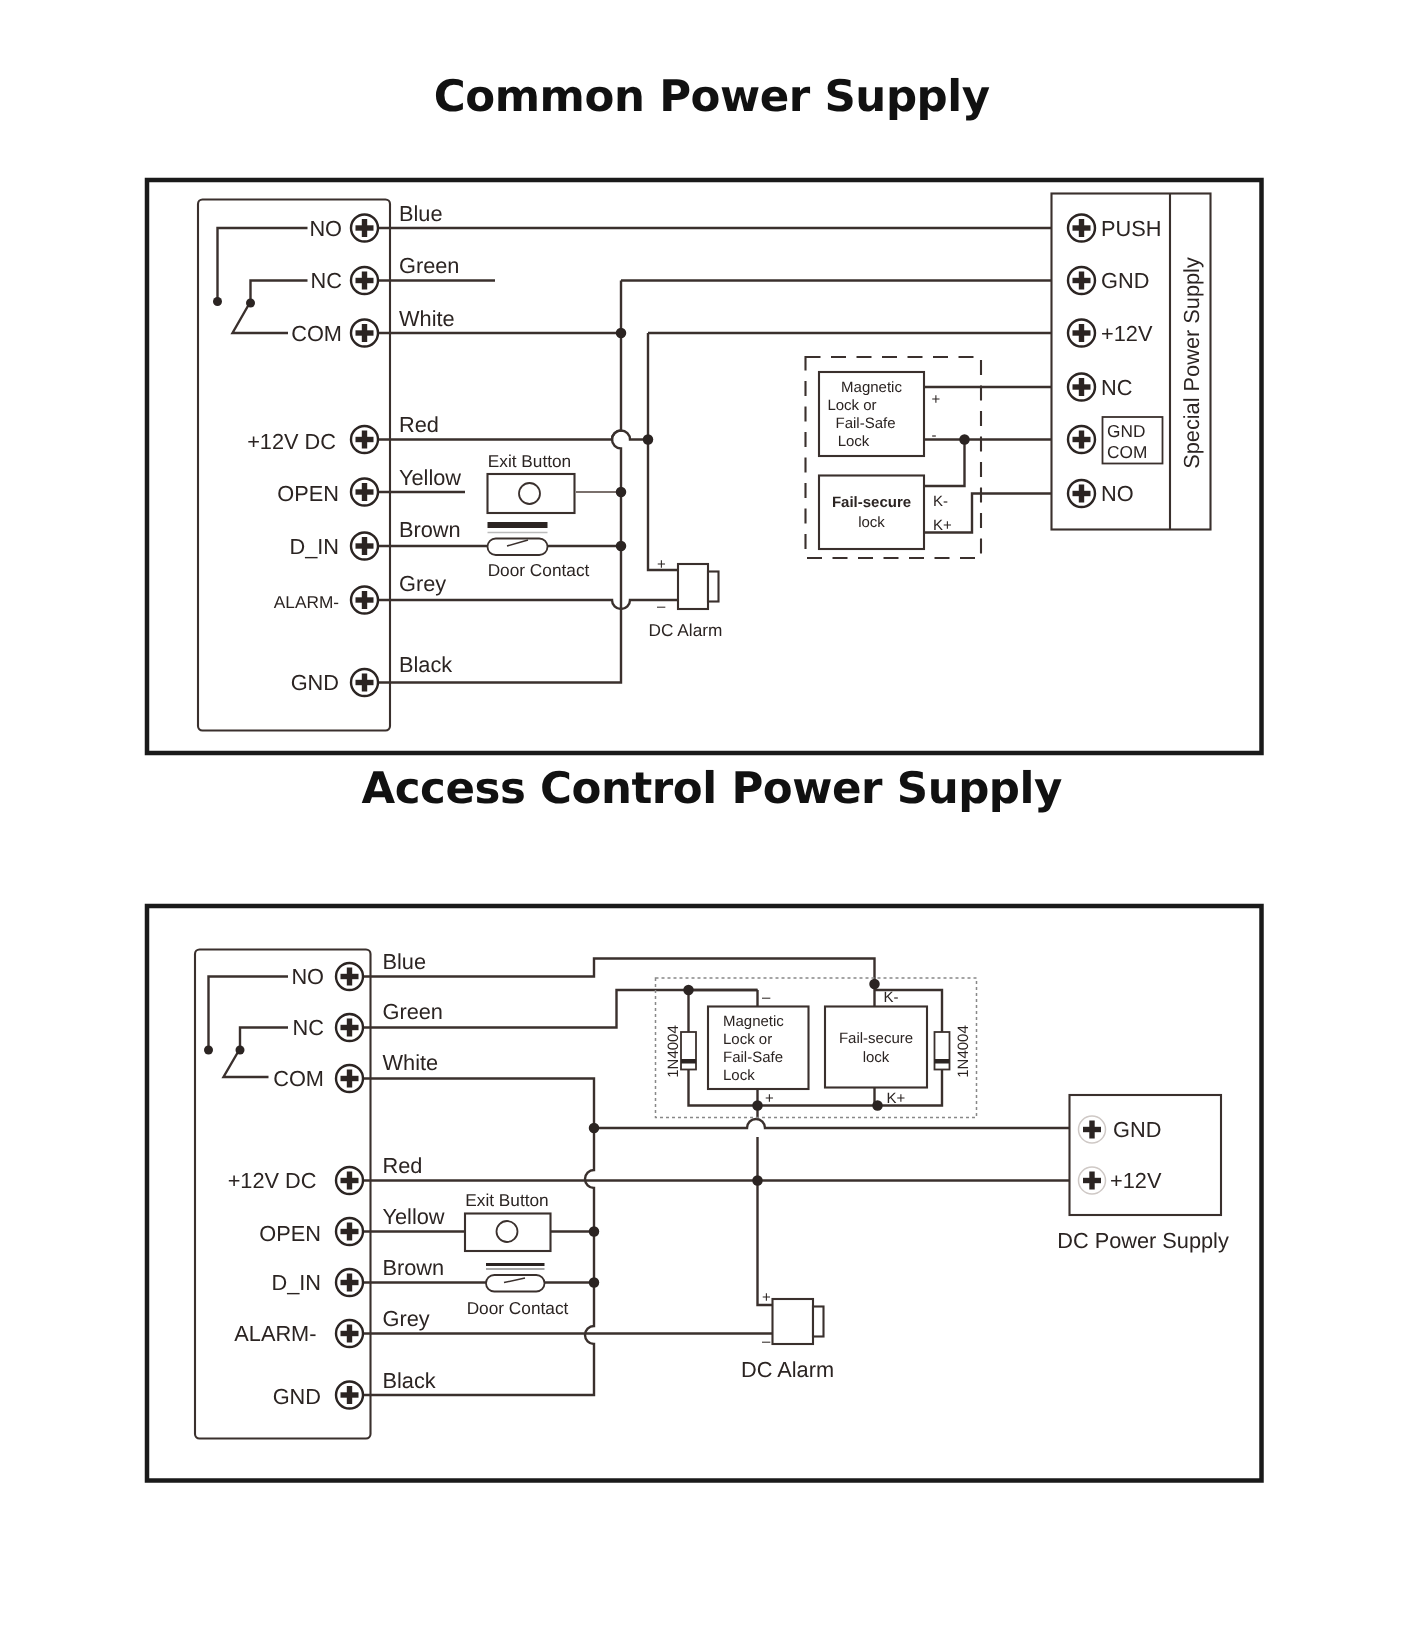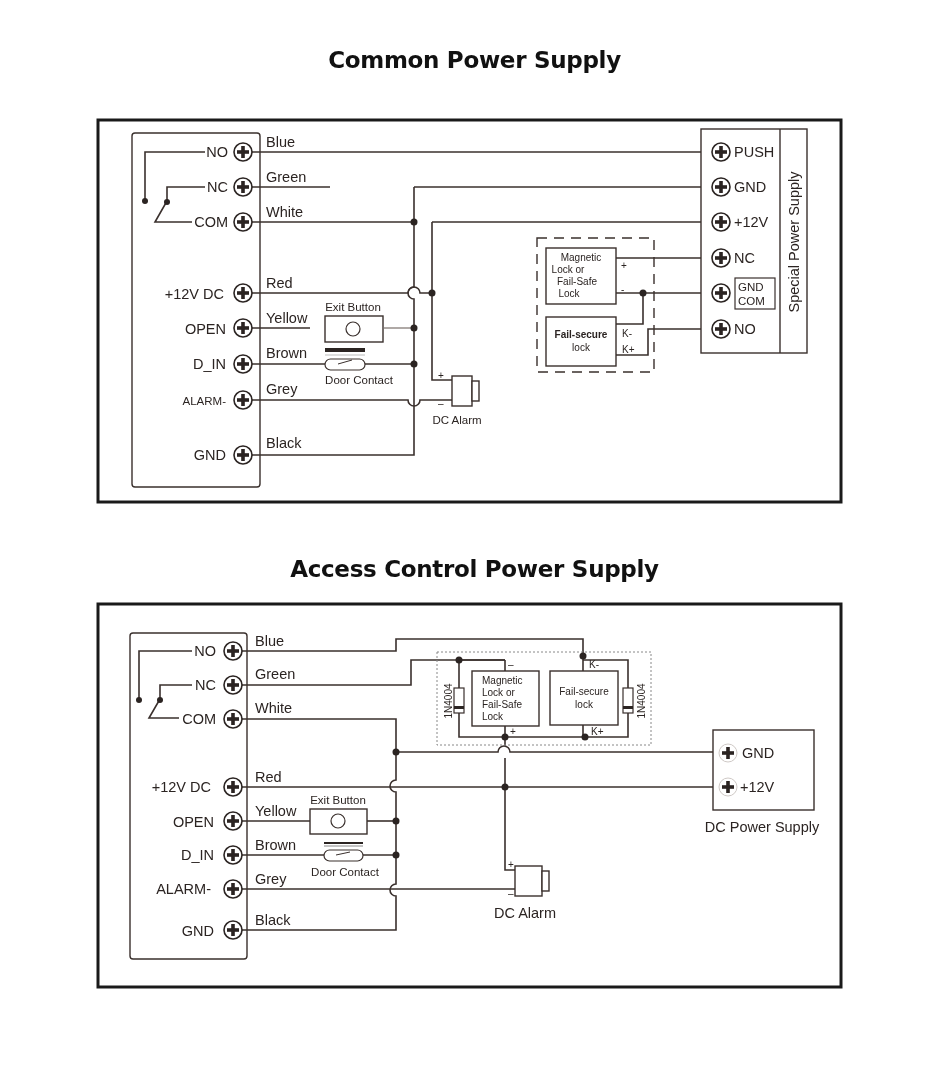--- a/index.html
+++ b/index.html
@@ -1,19 +1,19 @@
 <!DOCTYPE html>
 <html><head>
 <meta charset="utf-8">
 <style>
   html,body{margin:0;padding:0;background:#fff;}
   body{width:949px;height:1089px;position:relative;overflow:hidden;font-family:"DejaVu Sans","Liberation Sans",sans-serif;color:#2b2422;}
-  .title{position:absolute;left:0;width:949px;text-align:center;font-family:"DejaVu Sans",sans-serif;font-weight:bold;font-size:23px;color:#111;letter-spacing:-0.3px;}
+  .title{position:absolute;left:0;width:949px;text-align:center;font-family:"DejaVu Sans",sans-serif;font-weight:bold;font-size:29px;color:#111;letter-spacing:-0.3px;}
   #t1{top:47px;}
-  #t2{top:556px;}
+  #t2{top:508px;}
   svg{position:absolute;left:0;top:0;}
   svg text{font-family:"Liberation Sans","DejaVu Sans",sans-serif;fill:#2b2422;}
   .w{stroke:#3a302d;stroke-width:1.6;fill:none;}
   .wt{stroke:#7a706c;stroke-width:1.2;fill:none;}
   .frame{stroke:#1a1a1a;stroke-width:3;fill:none;}
   .box{stroke:#3a302d;stroke-width:1.4;fill:#fff;}
   .dot{fill:#2b2422;}
   .lbl{font-size:14.5px;}
   .sm{font-size:11.5px;}
   .xs{font-size:10px;}

